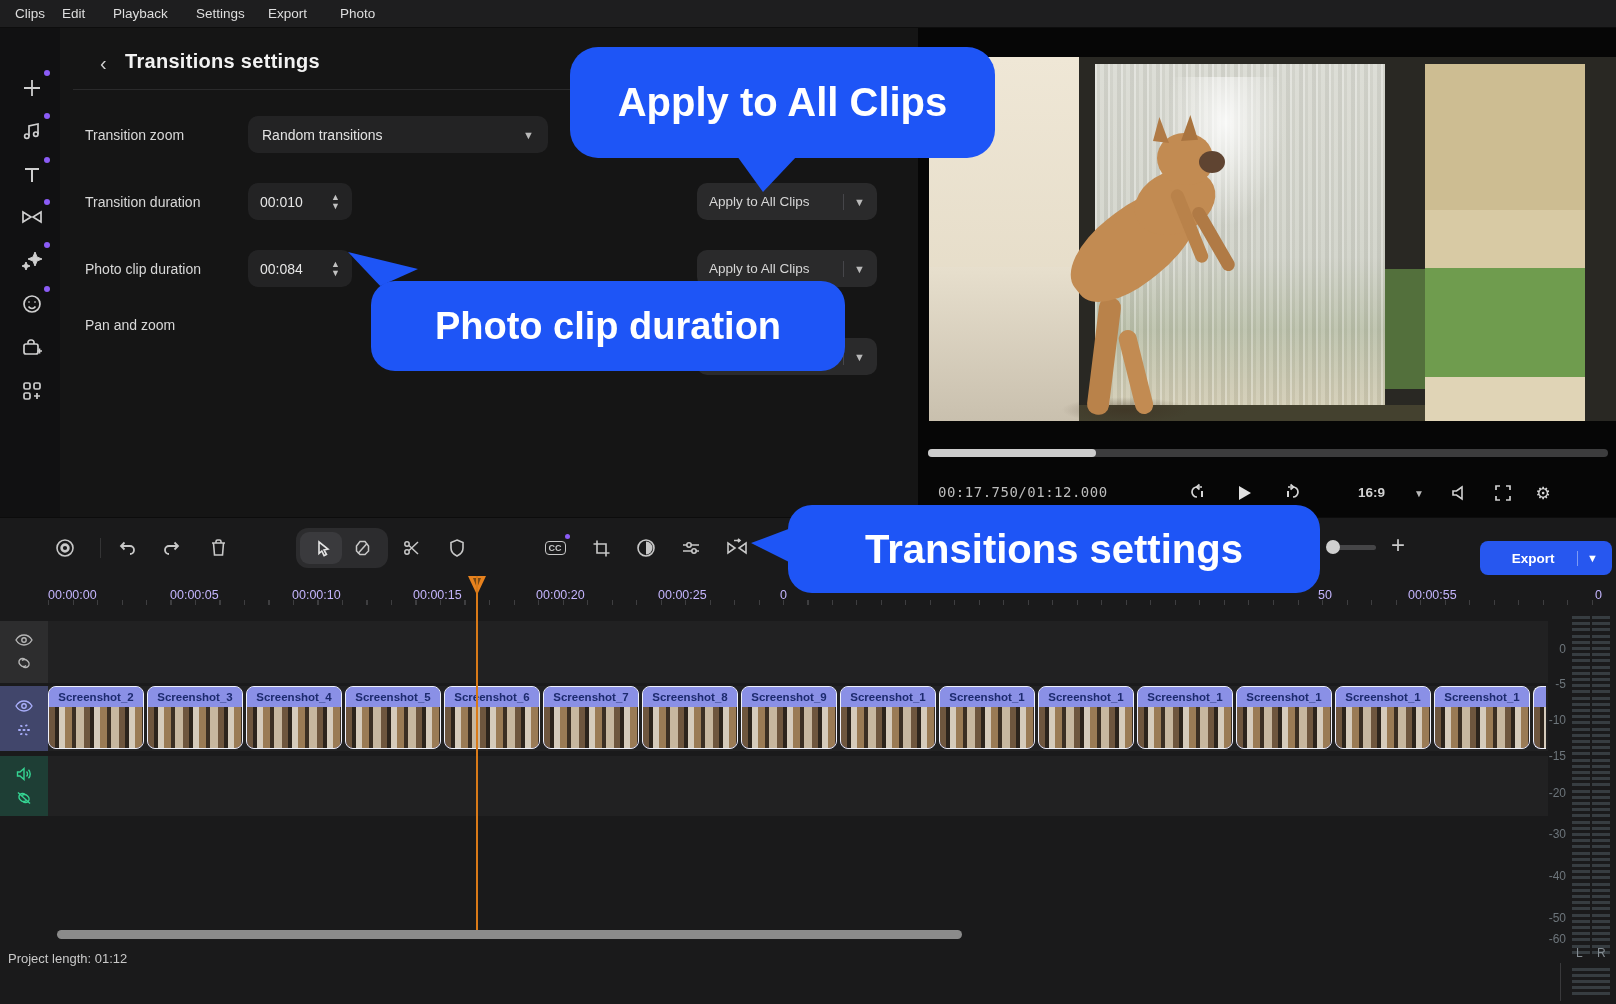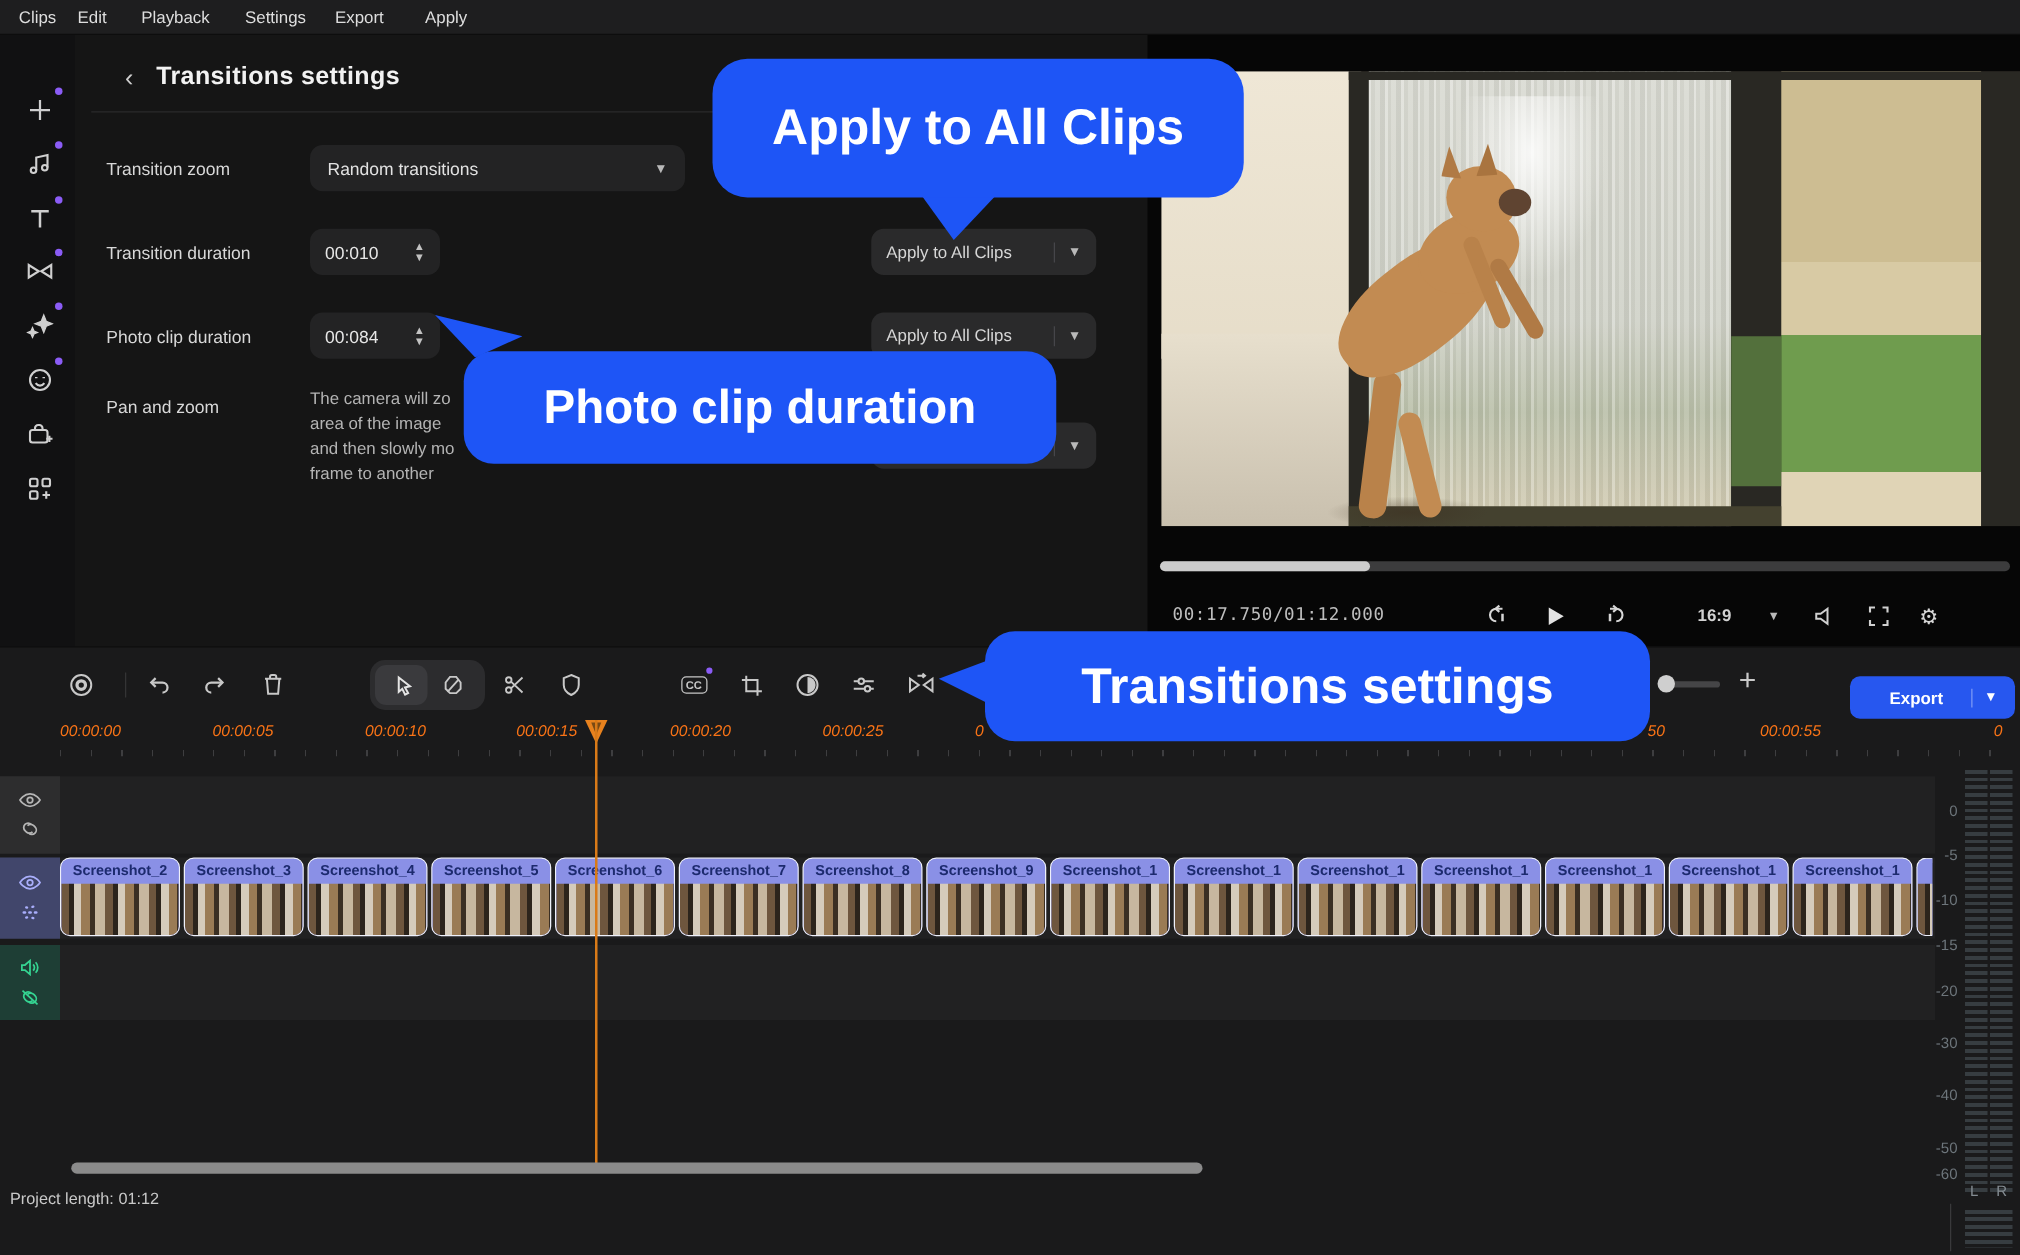--- a/index.html
+++ b/index.html
@@ -65,21 +65,21 @@
   .purple-dot { position:absolute; width:5px; height:5px; border-radius:50%; background:#8b5cf6; }
   .cc-box { border:1.6px solid #c8c8c8; border-radius:4px; font-size:9px; font-weight:bold; padding:1px 3px; color:#c8c8c8; }
   .zoom-track { position:absolute; left:1330px; top:27px; width:46px; height:5px; border-radius:3px; background:#454547; }
   .zoom-knob { position:absolute; left:1326px; top:22px; width:14px; height:14px; border-radius:50%; background:#cfcfcf; }
   .plus-btn { position:absolute; left:1391px; top:13px; font-size:24px; font-weight:300; color:#c9c9c9; }
   .export-btn { position:absolute; left:1480px; top:23px; width:132px; height:34px; background:#2757ef; border-radius:8px; display:flex; align-items:center; padding:0 14px; }
   .export-label { flex:1; color:#fff; font-weight:bold; font-size:13.5px; text-align:center; }
   .export-sep { width:1px; height:15px; background:rgba(255,255,255,.4); margin:0 9px 0 5px; }
   .export-chev { color:#fff; font-size:11px; }
 
-  .ruler-label { position:absolute; top:60px; font-size:12.5px; color:#f97316; white-space:nowrap;font-style:italic; }
+  .ruler-label { position:absolute; top:70px; font-size:12.5px; color:#c4b5fd; white-space:nowrap; }
   .ruler-ticks { position:absolute; left:48px; top:82px; width:1555px; height:5px;
     background:repeating-linear-gradient(90deg,#3e3e40 0 1px, transparent 1px 24.5px); }
 
   .lane { position:absolute; left:0; width:1548px; background:#212122; }
   .track-head { position:absolute; left:0; width:48px; border-radius:0 0 0 0; display:flex; flex-direction:column; align-items:center; justify-content:center; gap:10px; }
   .track-head svg { display:block; }
 
   .clips { position:absolute; left:48px; top:168px; height:63px; display:flex; gap:3px; }
   .clip { width:96px; height:63px; border:1.5px solid #eef0fa; border-radius:8px; overflow:hidden; flex:none; background:#8a90e6; }
   .clip-head { height:20px; background:#8a90e6; display:flex; align-items:center; justify-content:center; }
@@ -112,21 +112,21 @@
 <body>
 
 <div id="app">
 
   <div class="menubar">
     <span class="menu-item" style="left:15px">Clips</span>
     <span class="menu-item" style="left:62px">Edit</span>
     <span class="menu-item" style="left:113px">Playback</span>
     <span class="menu-item" style="left:196px">Settings</span>
     <span class="menu-item" style="left:268px">Export</span>
-    <span class="menu-item" style="left:340px">Apply</span>
+    <span class="menu-item" style="left:340px">Photo</span>
   </div>
 
   <div class="sidebar">
     <div class="side-icon" style="top:46px">
       <svg width="22" height="22" viewBox="0 0 22 22" fill="none" stroke-width="1.8">
           <path d="M11 3v16M3 11h16"></path>
         </svg>
       <span class="side-dot"></span>
     </div>
     <div class="side-icon" style="top:89px">
@@ -202,26 +202,20 @@
         </span>
     </div>
     <div class="spinner" style="top:222px">
       <span class="spinner-value">00:084</span>
       <span class="spin-arrows">
           <span>▲</span>
           <span>▼</span>
         </span>
     </div>
 
-    <div class="desc">
-      <div>The camera will zo</div>
-      <div>area of the image</div>
-      <div>and then slowly mo</div>
-      <div>frame to another</div>
-    </div>
 
     <div class="apply-btn" style="top:155px">
       <span class="apply-label">Apply to All Clips</span>
       <span class="apply-sep"></span>
       <span class="chev">▼</span>
     </div>
     <div class="apply-btn" style="top:222px">
       <span class="apply-label">Apply to All Clips</span>
       <span class="apply-sep"></span>
       <span class="chev">▼</span>

